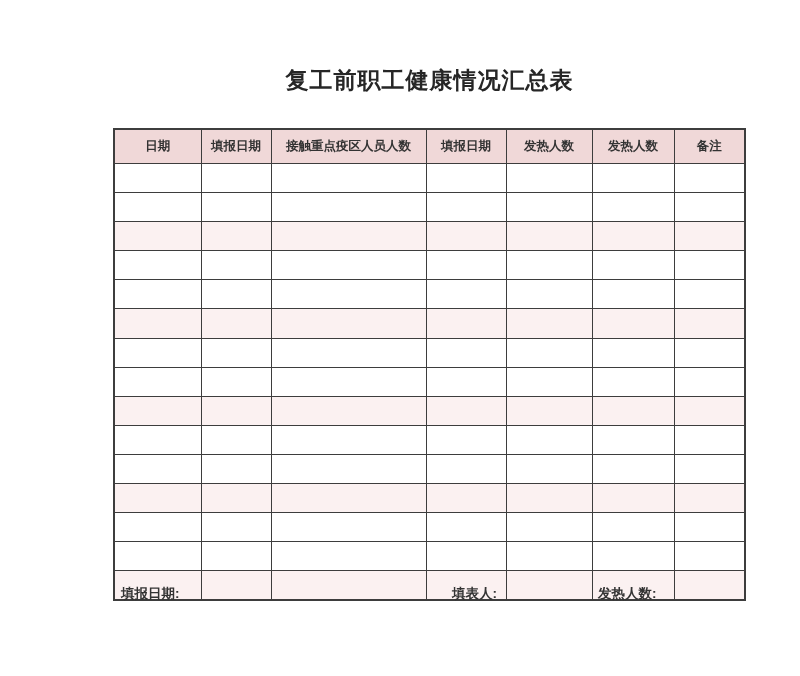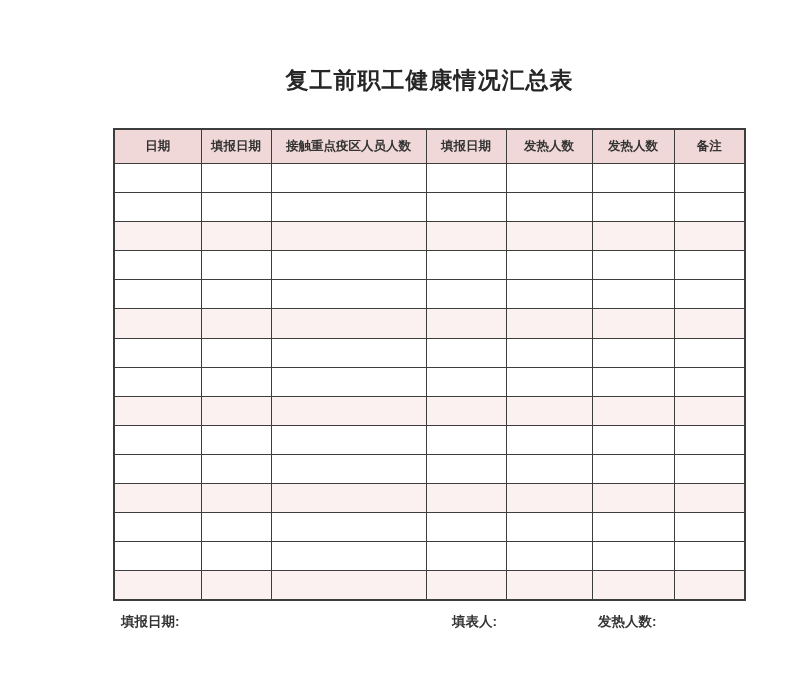--- a/index.html
+++ b/index.html
@@ -57,21 +57,21 @@
   }
   table.health-table td {
     height: 28.1px;
     background: #ffffff;
   }
   table.health-table tr.stripe td {
     background: var(--stripe-bg, #fbf1f1);
   }
   .footer-label {
     position: absolute;
-    top: 614px;
+    top: 586px;
     font-size: 13.5px;
     line-height: 16px;
     font-weight: bold;
     color: var(--body-text, #333333);
     white-space: nowrap;
   }
   .footer-label.fill-date   { left: 121px; }
   .footer-label.form-filler { left: 405px; margin-left: 47px; }
   .footer-label.contact     { left: 598px; }
 </style>

